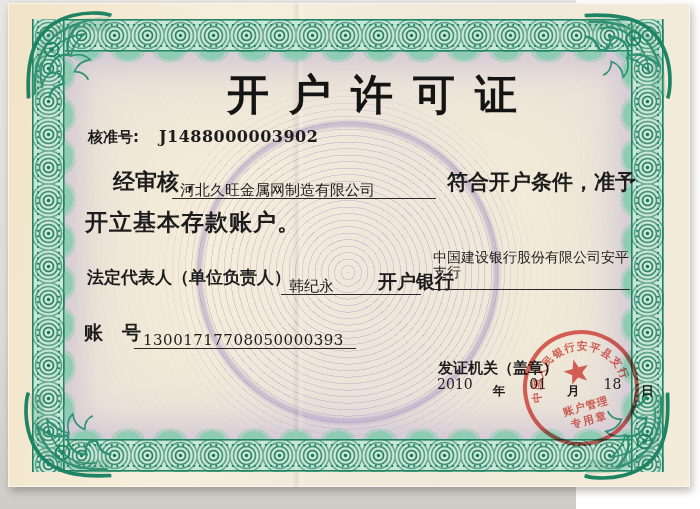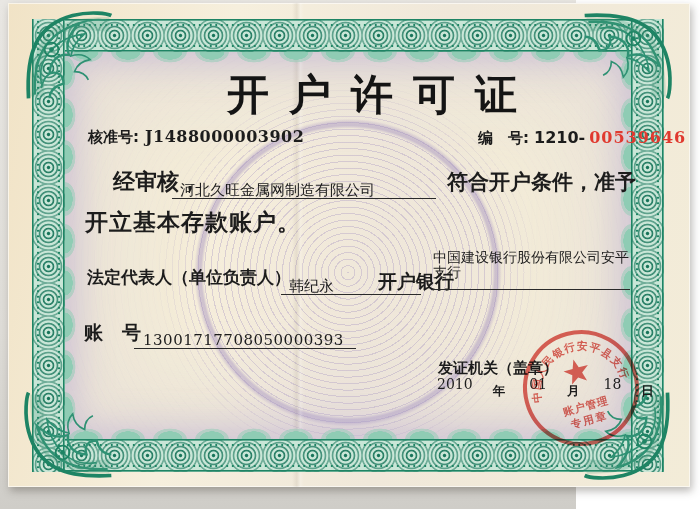--- a/index.html
+++ b/index.html
@@ -81,21 +81,21 @@
 
   
   .txt { position:absolute; color:#1c1c1c; white-space:nowrap; z-index:5; }
   .hei { font-family:"DejaVu Sans","Liberation Sans",sans-serif; font-weight:700; }
   .song { font-family:"DejaVu Serif","Liberation Serif",serif; }
 
   .title { left:219px; top:64px; font-size:42px; letter-spacing:20px;
     font-family:"DejaVu Serif","Liberation Serif",serif; font-weight:700; color:#141414; }
 
   .approval { left:80px; top:124px; font-size:15px; }
-  .approval .val { font-size:16px; margin-left:6px; letter-spacing:.5px; }
+  .approval .val { font-size:16px; margin-left:20px; letter-spacing:.5px; }
   .serial { left:470px; top:125px; font-size:15px; }
   .serial .prefix { font-size:16px; margin-left:5px; }
   .serial .red { color:#e0392f; font-weight:700; font-size:16px; margin-left:4px; letter-spacing:1px; }
 
   .lead { left:105px; top:164px; font-size:22px; }
   .company { left:164px; top:172px; width:264px; height:24px;
     border-bottom:1.6px solid #2a2a2a; font-size:15px; padding:6px 0 16px 8px; white-space:nowrap; }
   .clause-right { left:439px; top:165px; font-size:21px; }
   .clause2 { left:77px; top:204px; font-size:23px; letter-spacing:1px; }
 
@@ -185,23 +185,20 @@
         </g>
       </svg>
     </div>
 
     <div class="txt title">开户许可证</div>
 
     <div class="txt approval hei">
       <span>核准号:</span><span class="val song">J1488000003902</span>
     </div>
 
-    <div class="txt serial hei">
-      <span>编　号:</span><span class="prefix">1210-</span><span class="red song">00539646</span>
-    </div>
 
     <div class="txt lead hei">经审核，</div>
     <div class="txt company song"><span>河北久旺金属网制造有限公司</span></div>
     <div class="txt clause-right hei">符合开户条件，准予</div>
     <div class="txt clause2 hei">开立基本存款账户。</div>
 
     <div class="txt legal-label hei">法定代表人（单位负责人）</div>
     <div class="txt legal-name song"><span>韩纪永</span></div>
 
     <div class="txt bank-label hei">开户银行</div>

